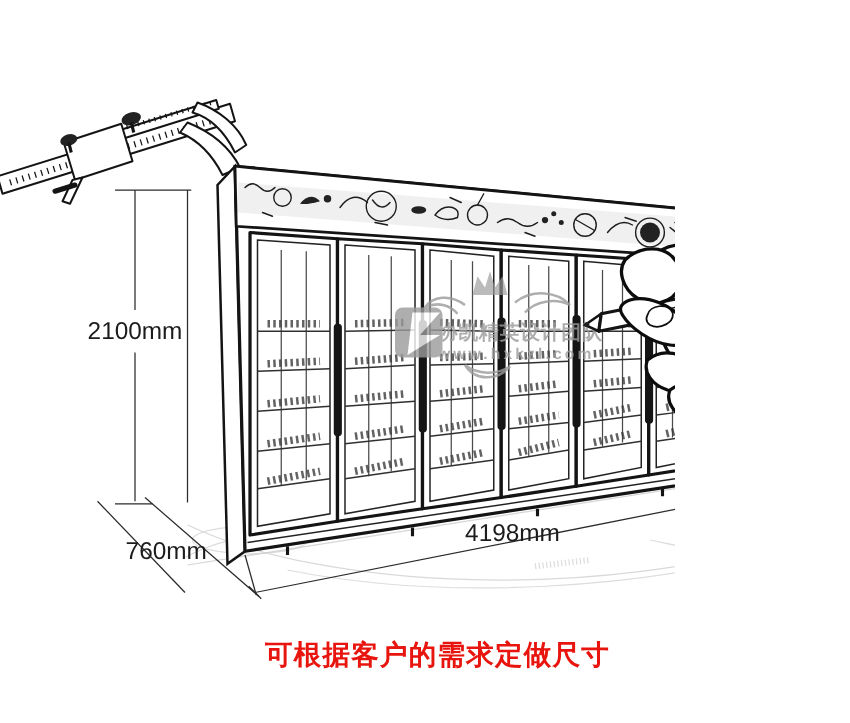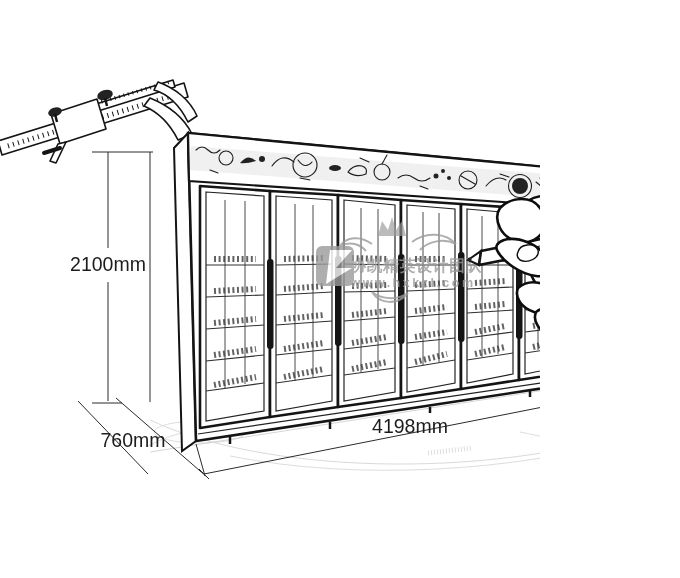--- a/index.html
+++ b/index.html
@@ -270,13 +270,14 @@
     <path class="hand" d="M504,240 C518,236 538,244 548,258 C554,268 548,278 536,276 C520,274 504,262 498,252 C494,246 498,242 504,240 Z"></path>
     <path d="M518,252 C520,244 534,242 538,250 C540,258 528,264 520,260 C516,257 517,254 518,252 Z" fill="#ffffff" stroke="#0d0d0d" stroke-width="1.4"></path>
     <path class="crease" d="M548,204 C554,200 562,200 566,204"></path>
     <path class="crease" d="M584,206 C590,202 598,202 602,206"></path>
     <path class="crease" d="M584,276 C592,284 596,292 595,300"></path>
     <path class="crease" d="M604,300 C612,310 616,320 614,330"></path>
     <path class="crease" d="M628,338 C640,354 650,372 656,390"></path>
   </g>
 </svg>
 
+<div class="caption">可根据客户的需求定做尺寸</div>
 </div>
 
 </body></html>

